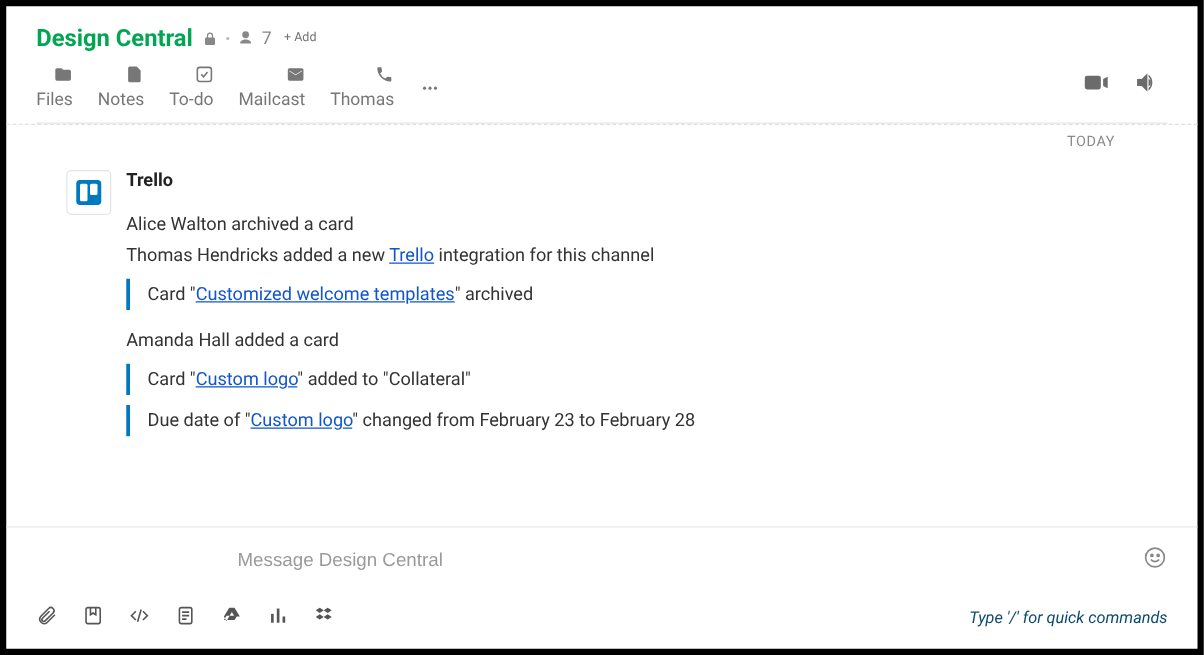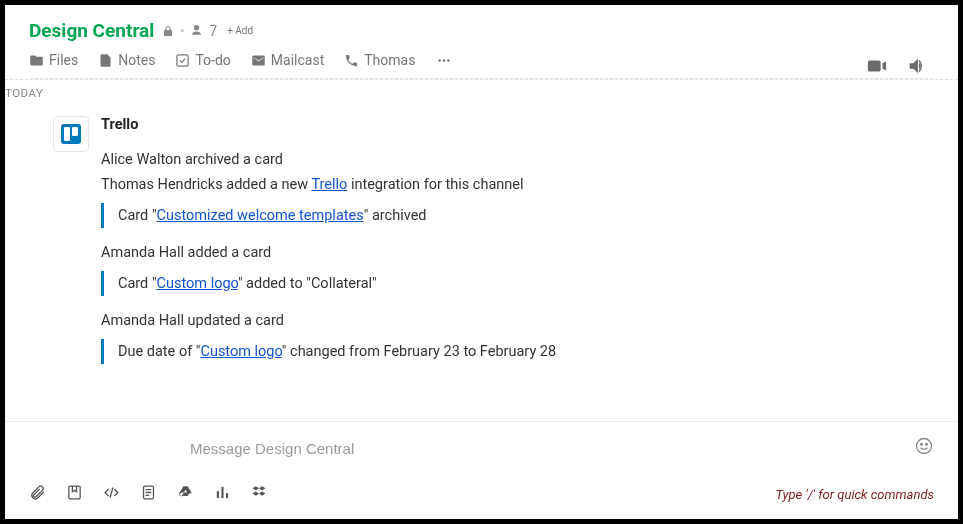--- a/index.html
+++ b/index.html
@@ -41,34 +41,35 @@
   .tabs-row {
     display: flex;
     align-items: center;
     gap: 20px;
     margin-top: 10px;
     padding-bottom: 10px;
     border-bottom: 1px solid #e8e8e8;
     color: #777;
     font-size: 14px;
   }
-  .tab { display: inline-flex; align-items: flex-end; gap: 5px; cursor: pointer; }
+  .tab { display: inline-flex; align-items: flex-end; gap: 5px; cursor: pointer; flex-direction: column; }
   .tab svg { flex-shrink: 0; }
   .header-right {
     position: absolute;
     top: 50px;
     right: 30px;
     display: flex;
     gap: 18px;
     color: #6b6b6b;
   }
   .header-right svg { cursor: pointer; }
   
   .date-divider {
     border-top: 1px dashed #e0e0e0;
+    text-align: right;
     padding: 6px 66px 6px 0;
     color: #8a8a8a;
     font-size: 11.5px;
     letter-spacing: 0.5px;
   }
   
   .feed { padding: 8px 24px 0 24px; flex: 1; overflow: hidden; margin-left: 24px; }
   .message { display: flex; gap: 12px; }
   .app-avatar {
     width: 36px; height: 36px;
@@ -113,21 +114,21 @@
   .emoji-btn { color: #888; cursor: pointer; }
   .composer-tools {
     display: flex;
     align-items: center;
     justify-content: space-between;
     margin-top: 24px;
     padding-bottom: 8px;
   }
   .tool-icons { display: flex; gap: 20px; color: #555; }
   .tool-icons svg { cursor: pointer; }
-  .hint { color: #7f1d1d; font-size: 13px; font-style: italic; }
+  .hint { color: #0c4a6e; font-size: 13px; font-style: italic; }
 </style>
 </head>
 <body>
 
 <div class="frame">
 
   <div class="header">
     <div class="title-row">
       <span class="channel-title">Design Central</span>
       <span class="lock-icon">
@@ -223,21 +224,20 @@
         </div>
         <div class="detail">
           <span>Card "</span><a class="link">Customized welcome templates</a><span>" archived</span>
         </div>
 
         <div class="activity">Amanda Hall added a card</div>
         <div class="detail">
           <span>Card "</span><a class="link">Custom logo</a><span>" added to "Collateral"</span>
         </div>
 
-        <div class="activity">Amanda Hall updated a card</div>
         <div class="detail">
           <span>Due date of "</span><a class="link">Custom logo</a><span>" changed from February 23 to February 28</span>
         </div>
 
       </div>
     </div>
   </div>
 
   <div class="composer-wrap">
     <div class="composer">

